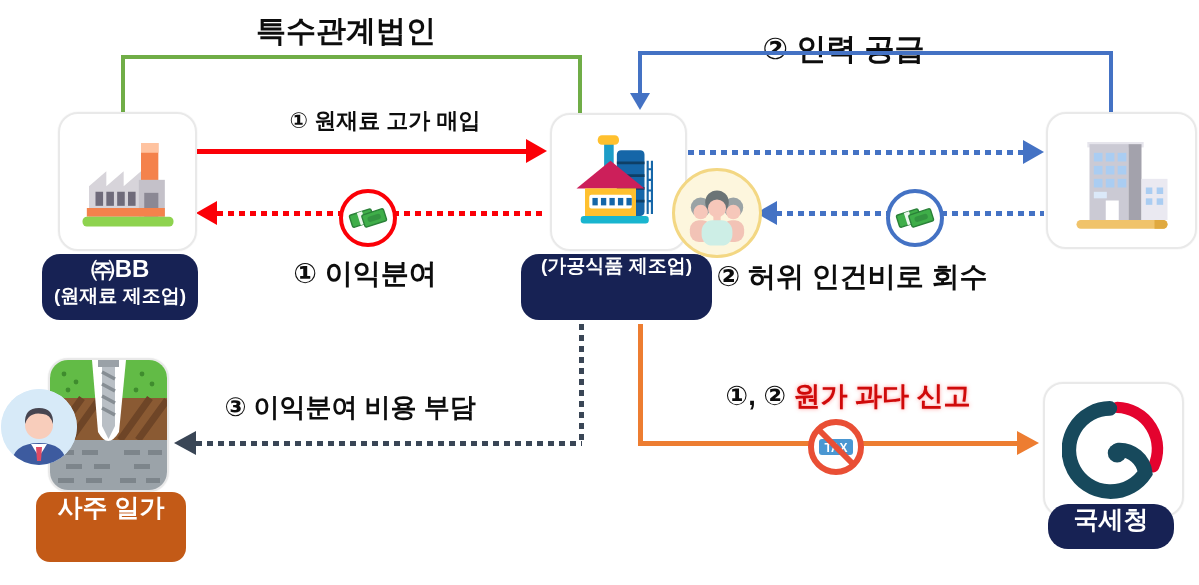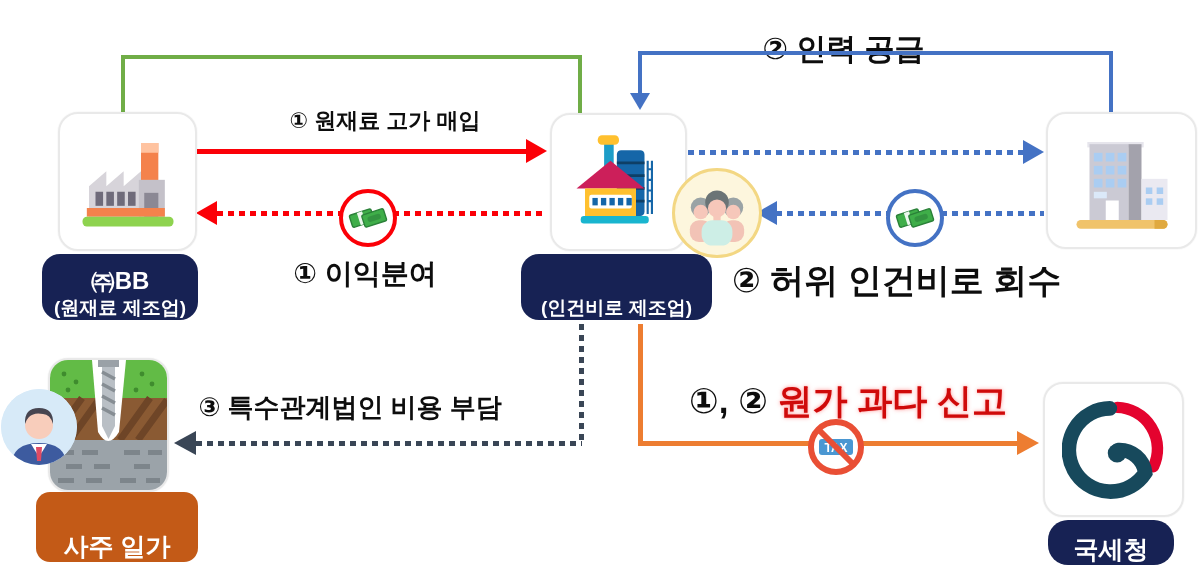--- a/index.html
+++ b/index.html
@@ -4,39 +4,40 @@
 <style>
   html,body{margin:0;padding:0;background:#fff;}
   .stage{position:relative;width:1199px;height:585px;background:#fff;overflow:hidden;
          font-family:"Liberation Sans","DejaVu Sans",sans-serif;}
   .abs{position:absolute;}
   .lbl{position:absolute;font-weight:bold;color:#0d0d0d;text-align:center;white-space:nowrap;}
   .title{position:absolute;font-size:30px;font-weight:bold;color:#0d0d0d;text-align:center;white-space:nowrap;}
   .card{position:absolute;background:#fff;border:2px solid #e9e9e9;border-radius:20px;
         display:flex;align-items:center;justify-content:center;z-index:2;box-shadow:0 0 0 1px rgba(0,0,0,0.02);}
   .badge{position:absolute;background:#172254;color:#fff;border-radius:18px;text-align:center;
-         font-weight:bold;z-index:3;display:flex;flex-direction:column;justify-content:flex-end;line-height:1.25;}
+         font-weight:bold;z-index:3;display:flex;flex-direction:column;justify-content:flex-start;line-height:1.25;}
   .badge .nm{font-size:24px;}
   .badge .ds{font-size:19px;}
   .line{position:absolute;z-index:1;}
   .ah{position:absolute;width:0;height:0;z-index:1;}
   .dot-red-h{background-image:repeating-linear-gradient(90deg,#fb0007 0 6px,transparent 6px 11px);}
   .dot-blue-h{background-image:repeating-linear-gradient(90deg,#4472c4 0 6px,transparent 6px 11px);}
   .dot-dark-h{background-image:repeating-linear-gradient(90deg,#3a4656 0 6px,transparent 6px 11px);}
   .dot-dark-v{background-image:repeating-linear-gradient(180deg,#3a4656 0 6px,transparent 6px 11px);}
   .circ{position:absolute;background:#fff;border-radius:50%;display:flex;align-items:center;justify-content:center;z-index:4;}
   .red-em{color:#cf0a0a;text-shadow:0 0 4px rgba(255,140,140,.85),0 0 1px rgba(255,170,170,.9);}
   .blk{color:#0d0d0d;}
 </style>
 </head>
 <body>
 
 <div class="stage">
 
   <div class="line" style="left:121px;top:55px;width:453px;height:58px;border-top:4px solid #70ad47;border-left:4px solid #70ad47;border-right:4px solid #70ad47;"></div>
+  <div class="title" style="left:196px;top:11px;width:300px;">특수관계법인</div>
 
   <div class="line" style="left:638px;top:51px;width:475px;height:4px;background:#4472c4;"></div>
   <div class="line" style="left:1109px;top:51px;width:4px;height:61px;background:#4472c4;"></div>
   <div class="line" style="left:638px;top:51px;width:4px;height:44px;background:#4472c4;"></div>
   <div class="ah" style="left:630px;top:93px;border-left:10px solid transparent;border-right:10px solid transparent;border-top:17px solid #4472c4;"></div>
   <div class="title" style="left:701px;top:29px;width:285px;">② 인력 공급</div>
 
   <div class="line" style="left:195px;top:149px;width:333px;height:5px;background:#fb0007;"></div>
   <div class="ah" style="left:526px;top:139px;border-top:12px solid transparent;border-bottom:12px solid transparent;border-left:21px solid #fb0007;"></div>
   <div class="lbl" style="left:225px;top:106px;width:320px;font-size:22px;">① 원재료 고가 매입</div>
@@ -63,39 +64,39 @@
   <div class="circ" style="left:886px;top:189px;width:50px;height:50px;border:4px solid #4472c4;">
     <svg width="40" height="40" viewBox="0 0 44 44">
       <g transform="rotate(-18 22 22)">
         <rect x="3" y="13" width="25" height="14" rx="2" fill="#3fae49" stroke="#2a8038" stroke-width="1.5"></rect>
         <rect x="12" y="13" width="6" height="14" fill="#ffffff" opacity="0.9"></rect>
         <rect x="16" y="17" width="25" height="14" rx="2" fill="#3fae49" stroke="#2a8038" stroke-width="1.5"></rect>
         <rect x="21" y="21" width="15" height="6" rx="3" fill="#2a8038" opacity="0.55"></rect>
       </g>
     </svg>
   </div>
-  <div class="lbl" style="left:732px;top:258px;width:300px;font-size:34px;">② 허위 인건비로 회수</div>
+  <div class="lbl" style="left:702px;top:258px;width:300px;font-size:28px;">② 허위 인건비로 회수</div>
 
   <div class="line dot-dark-v" style="left:579px;top:324px;width:5px;height:119px;"></div>
   <div class="line dot-dark-h" style="left:196px;top:441px;width:386px;height:5px;"></div>
   <div class="ah" style="left:174px;top:431px;border-top:12px solid transparent;border-bottom:12px solid transparent;border-right:22px solid #3a4656;"></div>
-  <div class="lbl" style="left:185px;top:390px;width:330px;font-size:26px;">③ 특수관계법인 비용 부담</div>
+  <div class="lbl" style="left:185px;top:390px;width:330px;font-size:26px;">③ 이익분여 비용 부담</div>
 
   <div class="line" style="left:638px;top:324px;width:5px;height:120px;background:#ed7d31;"></div>
   <div class="line" style="left:638px;top:441px;width:382px;height:5px;background:#ed7d31;"></div>
   <div class="ah" style="left:1017px;top:431px;border-top:12px solid transparent;border-bottom:12px solid transparent;border-left:22px solid #ed7d31;"></div>
   <div class="abs" style="left:806px;top:417px;z-index:4;">
     <svg width="60" height="60" viewBox="0 0 60 60">
       <circle cx="30" cy="30" r="25" fill="#ffffff" stroke="#e94f35" stroke-width="6"></circle>
       <rect x="13" y="22" width="34" height="16" rx="3" fill="#4a97d2"></rect>
       <text x="30" y="34.5" text-anchor="middle" font-size="12" font-weight="bold" font-family="Liberation Sans, sans-serif" fill="#ffffff">TAX</text>
       <line x1="13" y1="13" x2="47" y2="47" stroke="#e94f35" stroke-width="6" stroke-linecap="round"></line>
     </svg>
   </div>
-  <div class="lbl" style="left:688px;top:378px;width:320px;font-size:35px;text-align:center;">
+  <div class="lbl" style="left:688px;top:378px;width:320px;font-size:27px;text-align:center;">
     <span class="blk">①, ②</span>
     <span class="red-em">원가 과다 신고</span>
   </div>
 
   <div class="card" style="left:58px;top:112px;width:135px;height:135px;">
     <svg width="104" height="104" viewBox="0 0 96 96">
       <rect x="60" y="12" width="16" height="38" fill="#f4824c"></rect>
       <rect x="60" y="12" width="16" height="9" fill="#ffc3a0"></rect>
       <polygon points="12,80 12,52 28,38 28,52 44,38 44,52 60,38 60,80" fill="#d7d4da"></polygon>
       <rect x="58" y="46" width="24" height="34" fill="#c4c1c9"></rect>
@@ -139,21 +140,21 @@
       <circle cx="60" cy="36" r="11" fill="#9aa3a5"></circle>
       <circle cx="60" cy="41" r="8" fill="#f6c7ba"></circle>
       <rect x="48" y="50" width="24" height="24" rx="10" fill="#f2c3b6"></rect>
       <circle cx="42" cy="30" r="13" fill="#6b7476"></circle>
       <circle cx="42" cy="37" r="10" fill="#f6c7ba"></circle>
       <rect x="38" y="44" width="8" height="8" fill="#f6c7ba"></rect>
       <rect x="25" y="50" width="34" height="28" rx="12" fill="#cdeee6"></rect>
     </svg>
   </div>
   <div class="badge" style="left:521px;top:254px;width:191px;height:66px;">
-    <div class="ds">(인건비로 제조업)</div>
+    <div class="ds">(가공식품 제조업)</div>
   </div>
 
   <div class="card" style="left:1046px;top:112px;width:147px;height:133px;">
     <svg width="104" height="104" viewBox="0 0 96 96">
       <rect x="16" y="12" width="52" height="5" fill="#e6e5ec"></rect>
       <rect x="18" y="14" width="36" height="70" fill="#cbcad4"></rect>
       <rect x="54" y="14" width="12" height="70" fill="#a3a2ac"></rect>
       <rect x="22" y="22" width="8" height="8" fill="#aacdf2"></rect>
         <rect x="33" y="22" width="8" height="8" fill="#aacdf2"></rect>
         <rect x="44" y="22" width="8" height="8" fill="#aacdf2"></rect>
@@ -208,28 +209,28 @@
   <div class="circ" style="left:1px;top:389px;width:76px;height:76px;overflow:hidden;z-index:5;background:#d7eaf8;">
     <svg width="76" height="76" viewBox="0 0 76 76">
       <circle cx="38" cy="38" r="38" fill="#d7eaf8"></circle>
       <circle cx="38" cy="36" r="14" fill="#f8cdbb"></circle>
       <path d="M24 35 Q23 19 38 19 Q53 19 52 35 Q49 25 42 25 Q33 23 28 28 Q25 31 24 35 Z" fill="#474550"></path>
       <path d="M10 76 Q12 54 38 54 Q64 54 66 76 Z" fill="#3d5b9f"></path>
       <polygon points="30,55 46,55 38,68" fill="#ffffff"></polygon>
       <polygon points="35,58 41,58 40,72 36,72" fill="#e04b63"></polygon>
     </svg>
   </div>
-  <div class="badge" style="left:36px;top:492px;width:162px;height:70px;background:#c35a17;border-radius:14px;">
+  <div class="badge" style="left:36px;top:492px;width:150px;height:70px;background:#c35a17;border-radius:14px;">
     <div style="font-size:25px;">사주 일가</div>
   </div>
 
   <div class="card" style="left:1043px;top:382px;width:137px;height:131px;">
     <svg width="104" height="104" viewBox="0 0 100 100">
       <path d="M53 9 A 40 40 0 0 1 88 66" stroke="#e4032e" stroke-width="11" fill="none" stroke-linecap="round"></path>
       <path d="M46 10 A 40 40 0 1 0 80 72 A 25 25 0 0 0 54 50" stroke="#17495c" stroke-width="14" fill="none" stroke-linecap="round"></path>
       <circle cx="53" cy="53" r="9" fill="#17495c"></circle>
     </svg>
   </div>
-  <div class="badge" style="left:1048px;top:520px;width:126px;height:45px;border-radius:20px;">
+  <div class="badge" style="left:1048px;top:504px;width:126px;height:45px;border-radius:20px;">
     <div style="font-size:25px;">국세청</div>
   </div>
 
 </div>
 
 </body></html>

